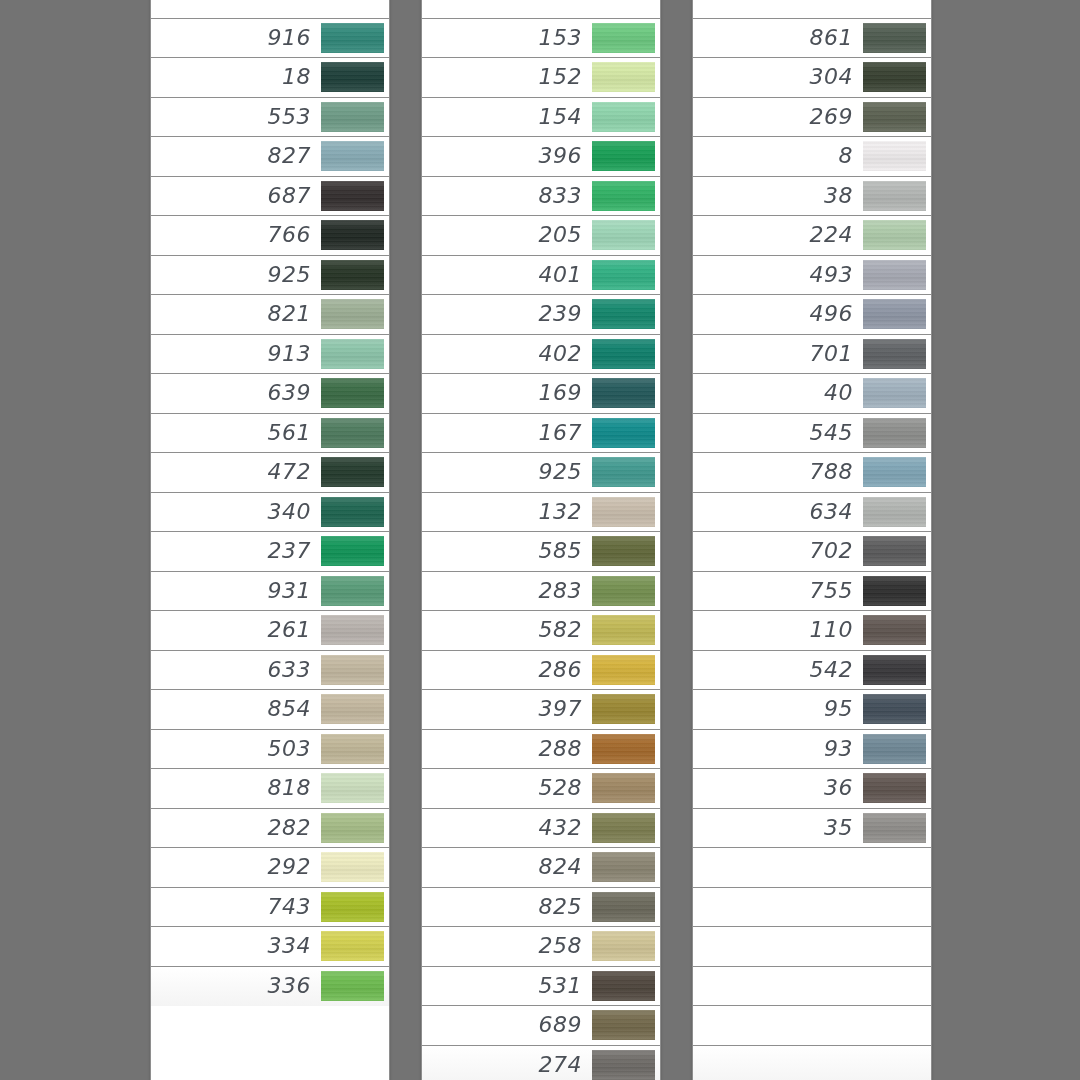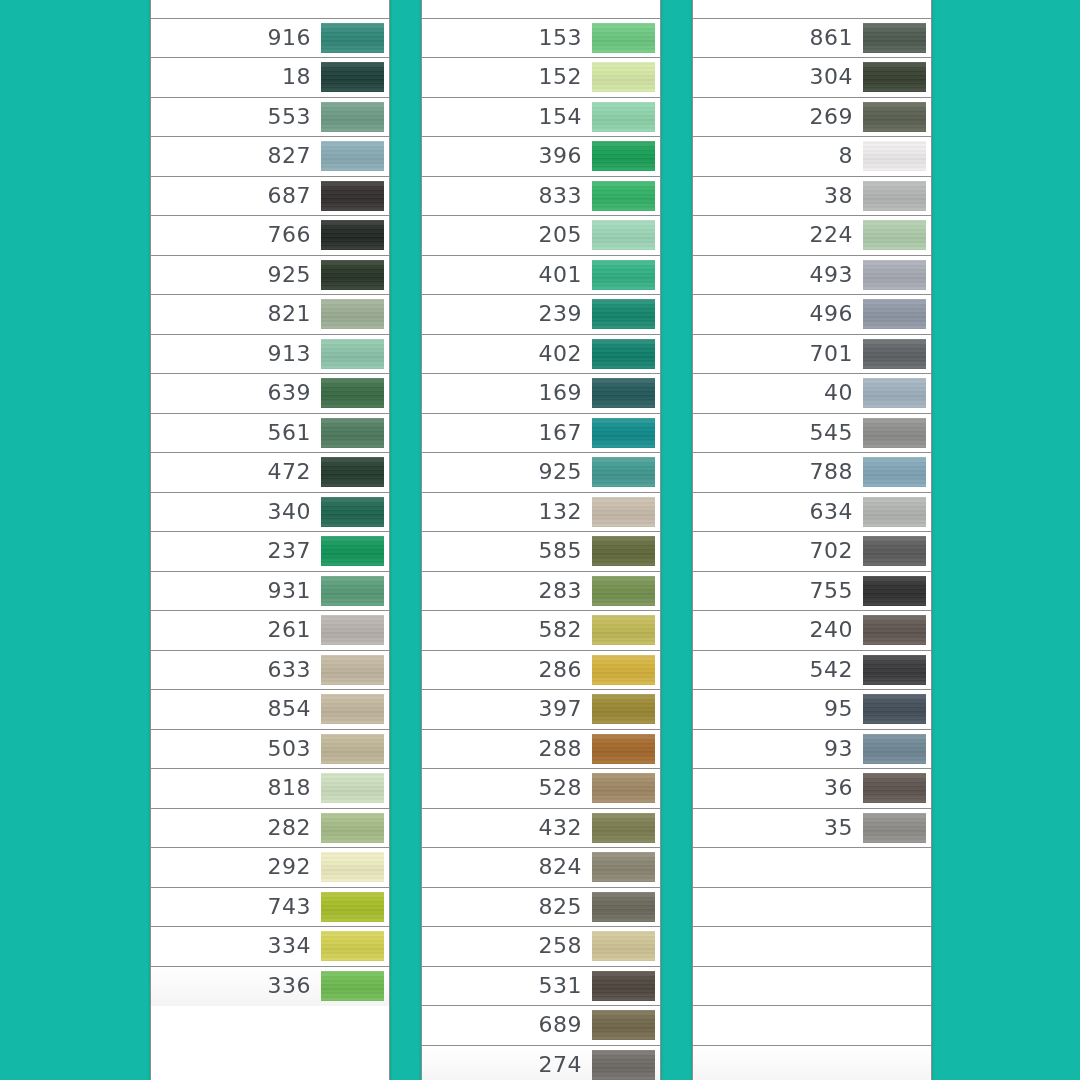--- a/index.html
+++ b/index.html
@@ -9,22 +9,23 @@
     height: 1080px;
     background: #ffffff;
     font-family: "DejaVu Sans", sans-serif;
     overflow: hidden;
   }
 
   #page {
     position: relative;
     width: 1080px;
     height: 1080px;
-    background: #14b8a6;
+    background: #737373;
     overflow: hidden;
+    font-style: italic;
   }
 
   .columns {
     position: absolute;
     left: 150px;
     top: -22px;
     display: flex;
     flex-direction: row;
     gap: 31px;
   }
@@ -400,21 +401,21 @@
         </div>
         <div class="thread-row">
           <span class="row-number">702</span>
           <span class="swatch" style="background-color: rgb(90, 90, 91);"></span>
         </div>
         <div class="thread-row">
           <span class="row-number">755</span>
           <span class="swatch" style="background-color: rgb(46, 46, 46);"></span>
         </div>
         <div class="thread-row">
-          <span class="row-number">240</span>
+          <span class="row-number">110</span>
           <span class="swatch" style="background-color: rgb(95, 85, 80);"></span>
         </div>
         <div class="thread-row">
           <span class="row-number">542</span>
           <span class="swatch" style="background-color: rgb(56, 55, 58);"></span>
         </div>
         <div class="thread-row">
           <span class="row-number">95</span>
           <span class="swatch" style="background-color: rgb(65, 77, 89);"></span>
         </div>

